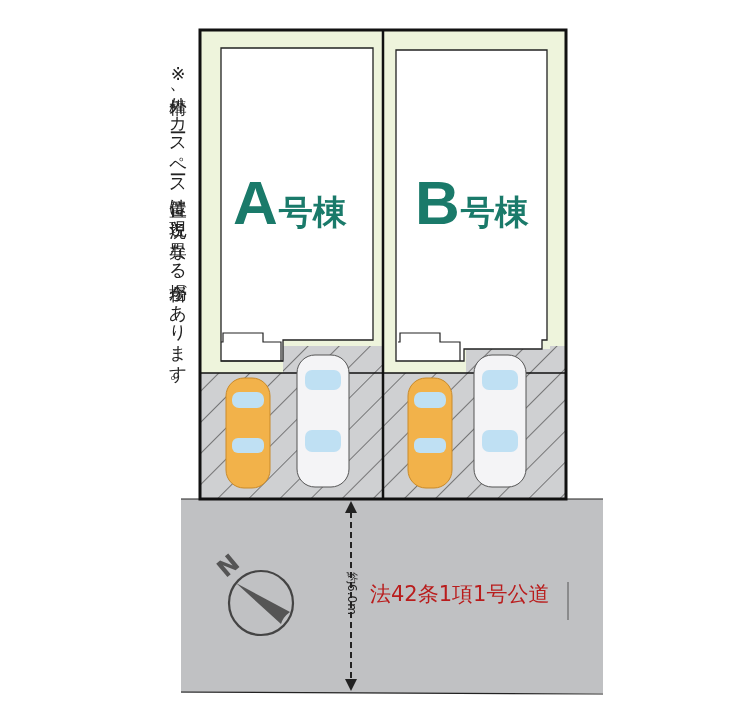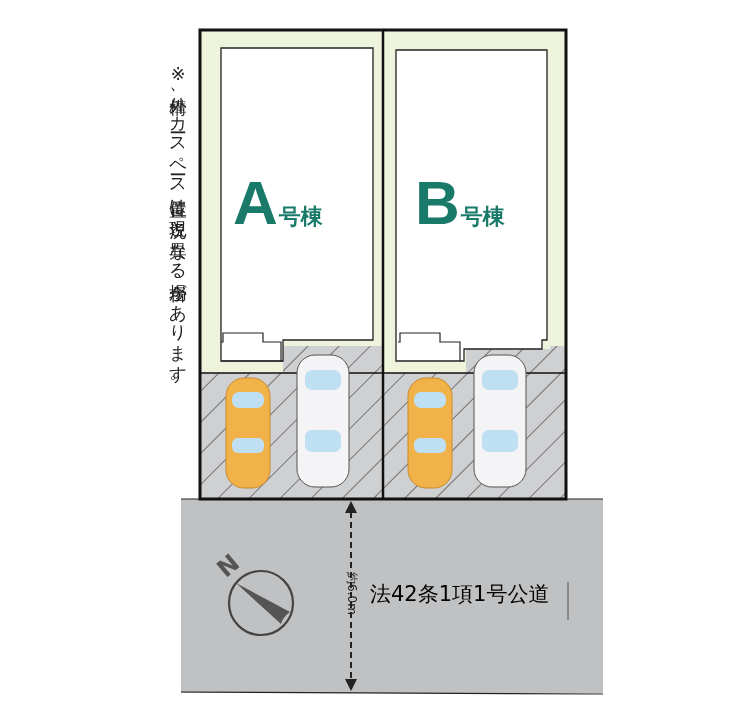--- a/index.html
+++ b/index.html
@@ -1,22 +1,22 @@
 <!DOCTYPE html>
 <html><head>
 <meta charset="utf-8">
 <style>
   html,body{margin:0;padding:0;background:#fff;}
   body{width:740px;height:728px;position:relative;overflow:hidden;font-family:"DejaVu Sans",sans-serif;}
   .abs{position:absolute;}
   .note{position:absolute;left:166px;top:64px;width:24px;writing-mode:vertical-rl;font-size:17.5px;line-height:24px;color:#222;letter-spacing:0.5px;}
   .label{position:absolute;color:#1a7a6a;font-family:"Liberation Sans",sans-serif;font-weight:bold;display:flex;align-items:baseline;}
   .label .big{font-size:62px;font-weight:900;letter-spacing:-1px;}
-  .label .small{font-size:22px;font-family:"DejaVu Sans",sans-serif;font-weight:bold;margin-left:2px;}
-  .road-label{position:absolute;left:370px;top:580px;font-size:21px;color:#000000;font-family:"DejaVu Sans",sans-serif;}
+  .label .small{font-size:34px;font-family:"DejaVu Sans",sans-serif;font-weight:bold;margin-left:2px;}
+  .road-label{position:absolute;left:370px;top:580px;font-size:21px;color:#b91c1c;font-family:"DejaVu Sans",sans-serif;}
   .dim-label{position:absolute;left:330px;top:585px;font-size:12px;color:#222;transform:rotate(90deg);transform-origin:center;white-space:nowrap;}
 </style>
 </head>
 <body>
 
 <div class="note">※外構、カースペース位置は現況と異なる場合があります。</div>
 
 <svg class="abs" style="left:0;top:0" width="740" height="728" viewBox="0 0 740 728">
   <defs>
     <pattern id="hatch" patternUnits="userSpaceOnUse" width="22" height="22" patternTransform="rotate(45)">

